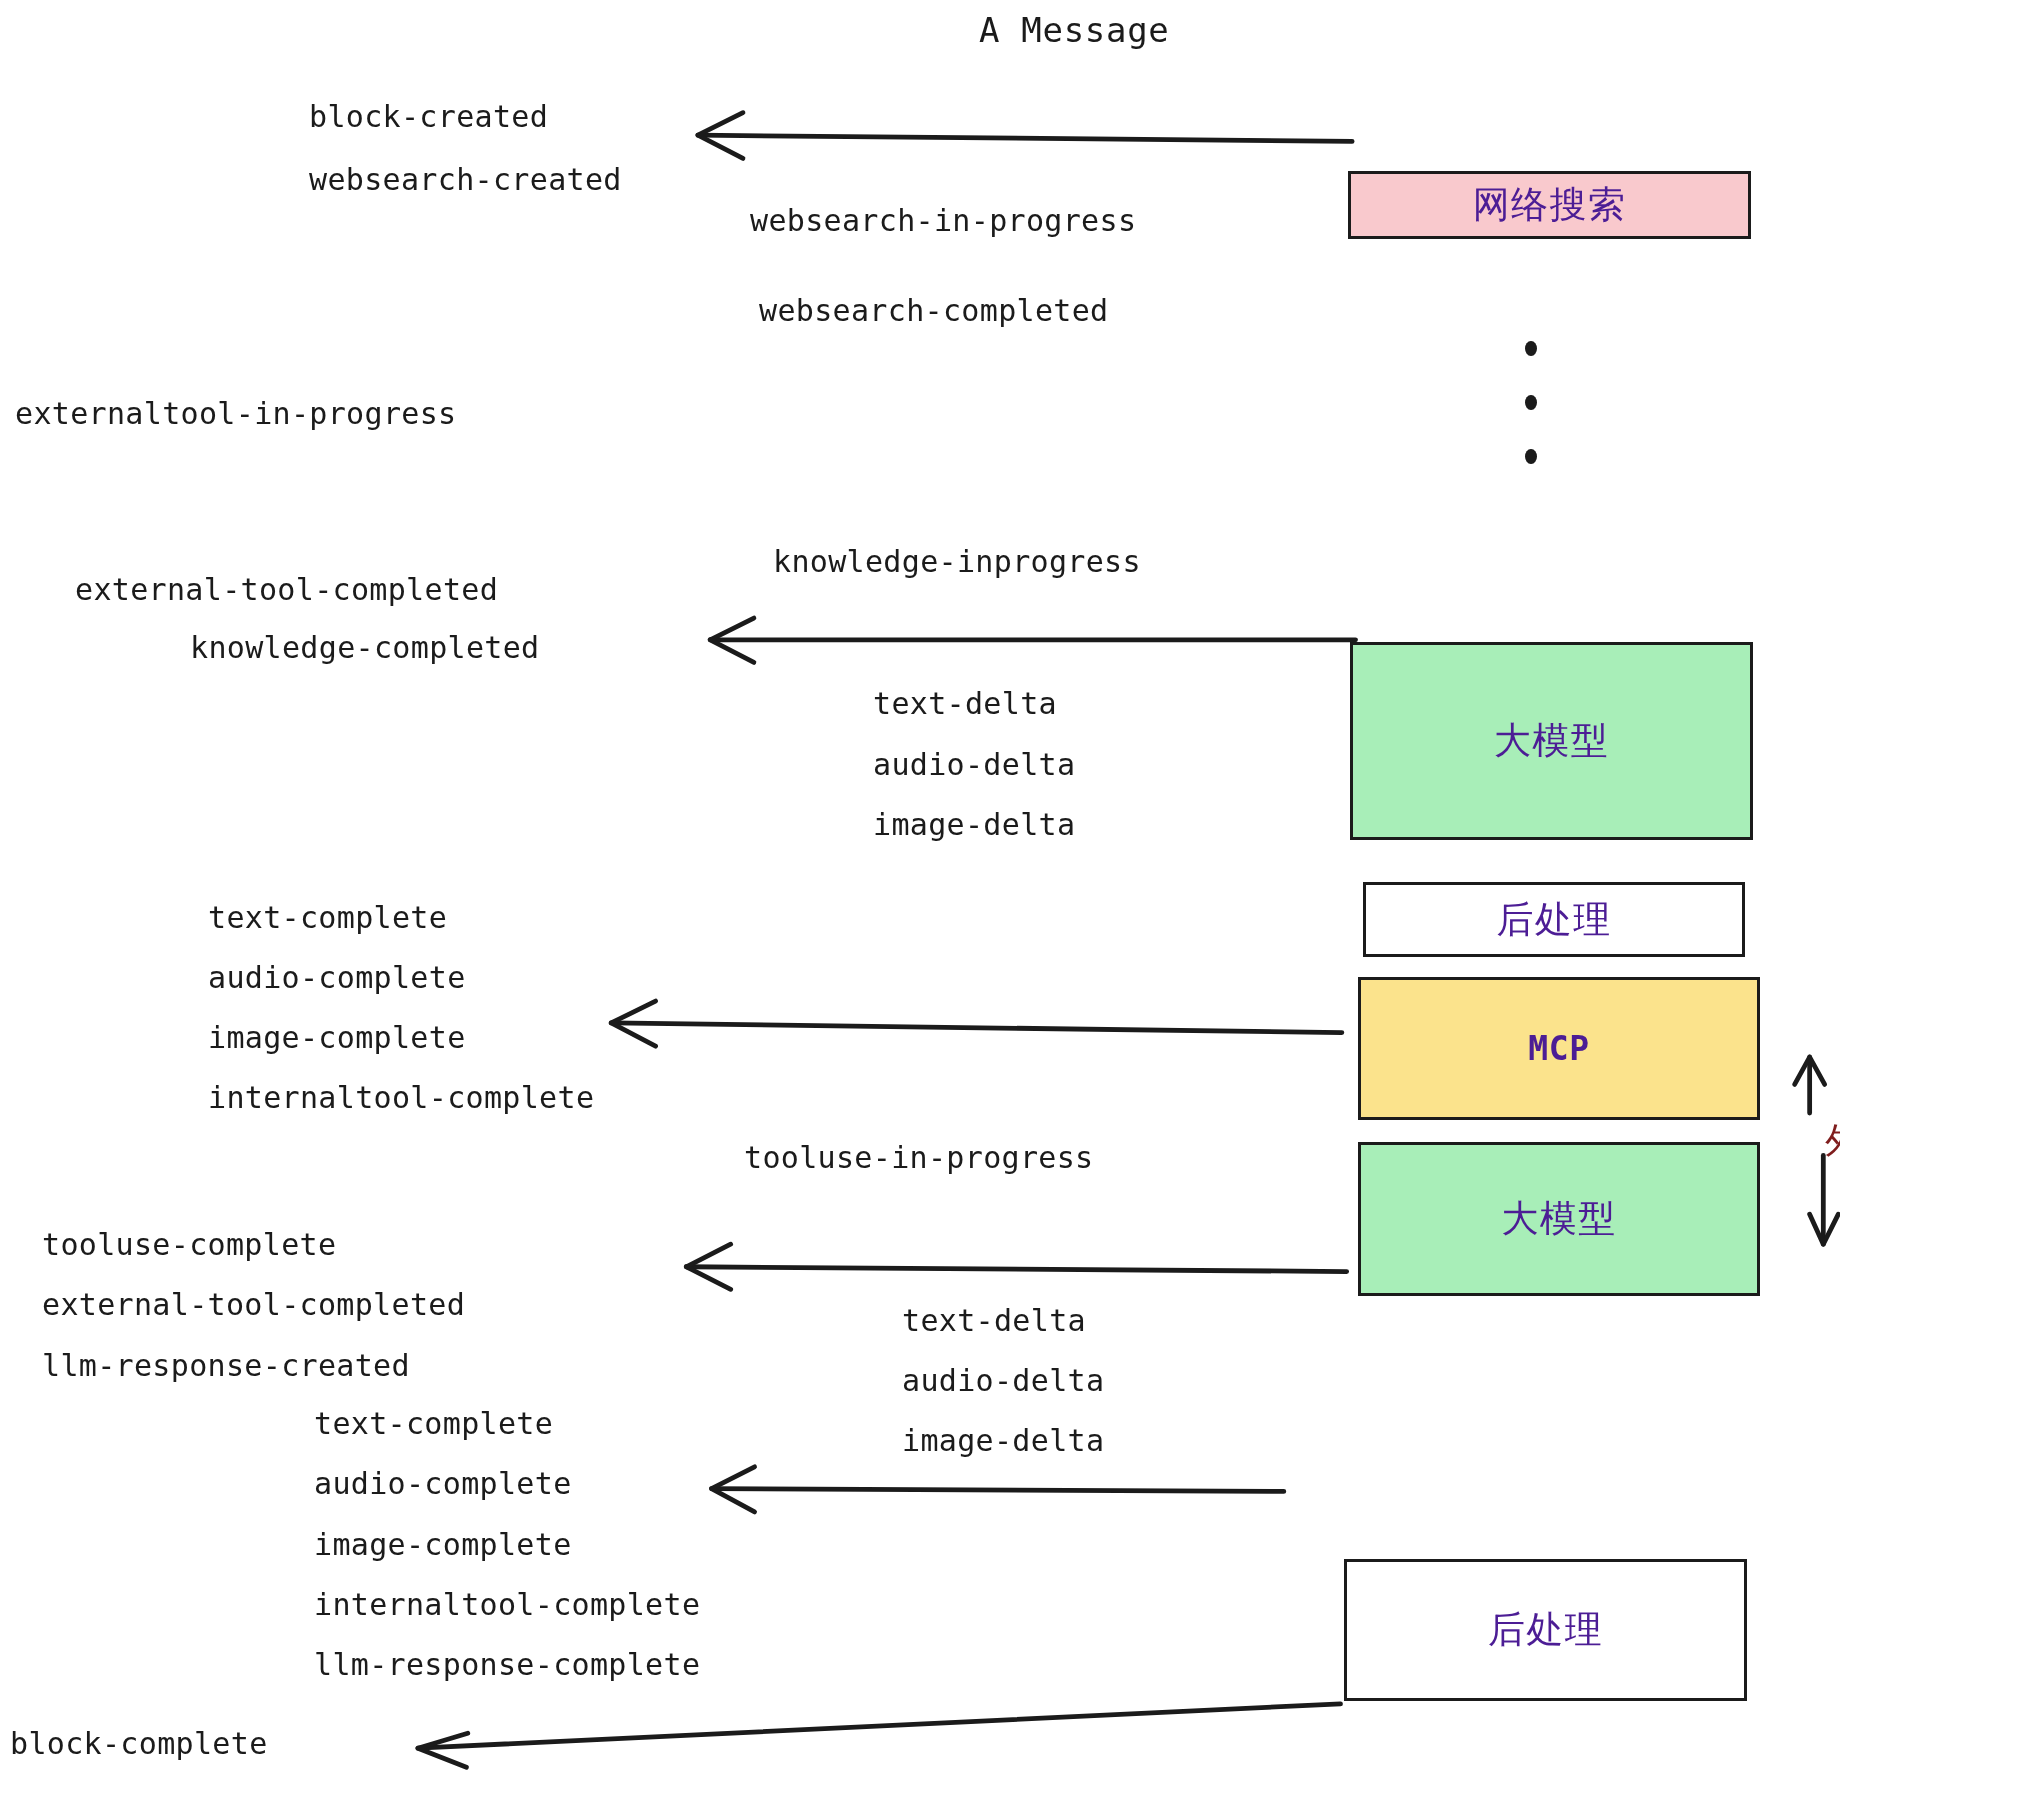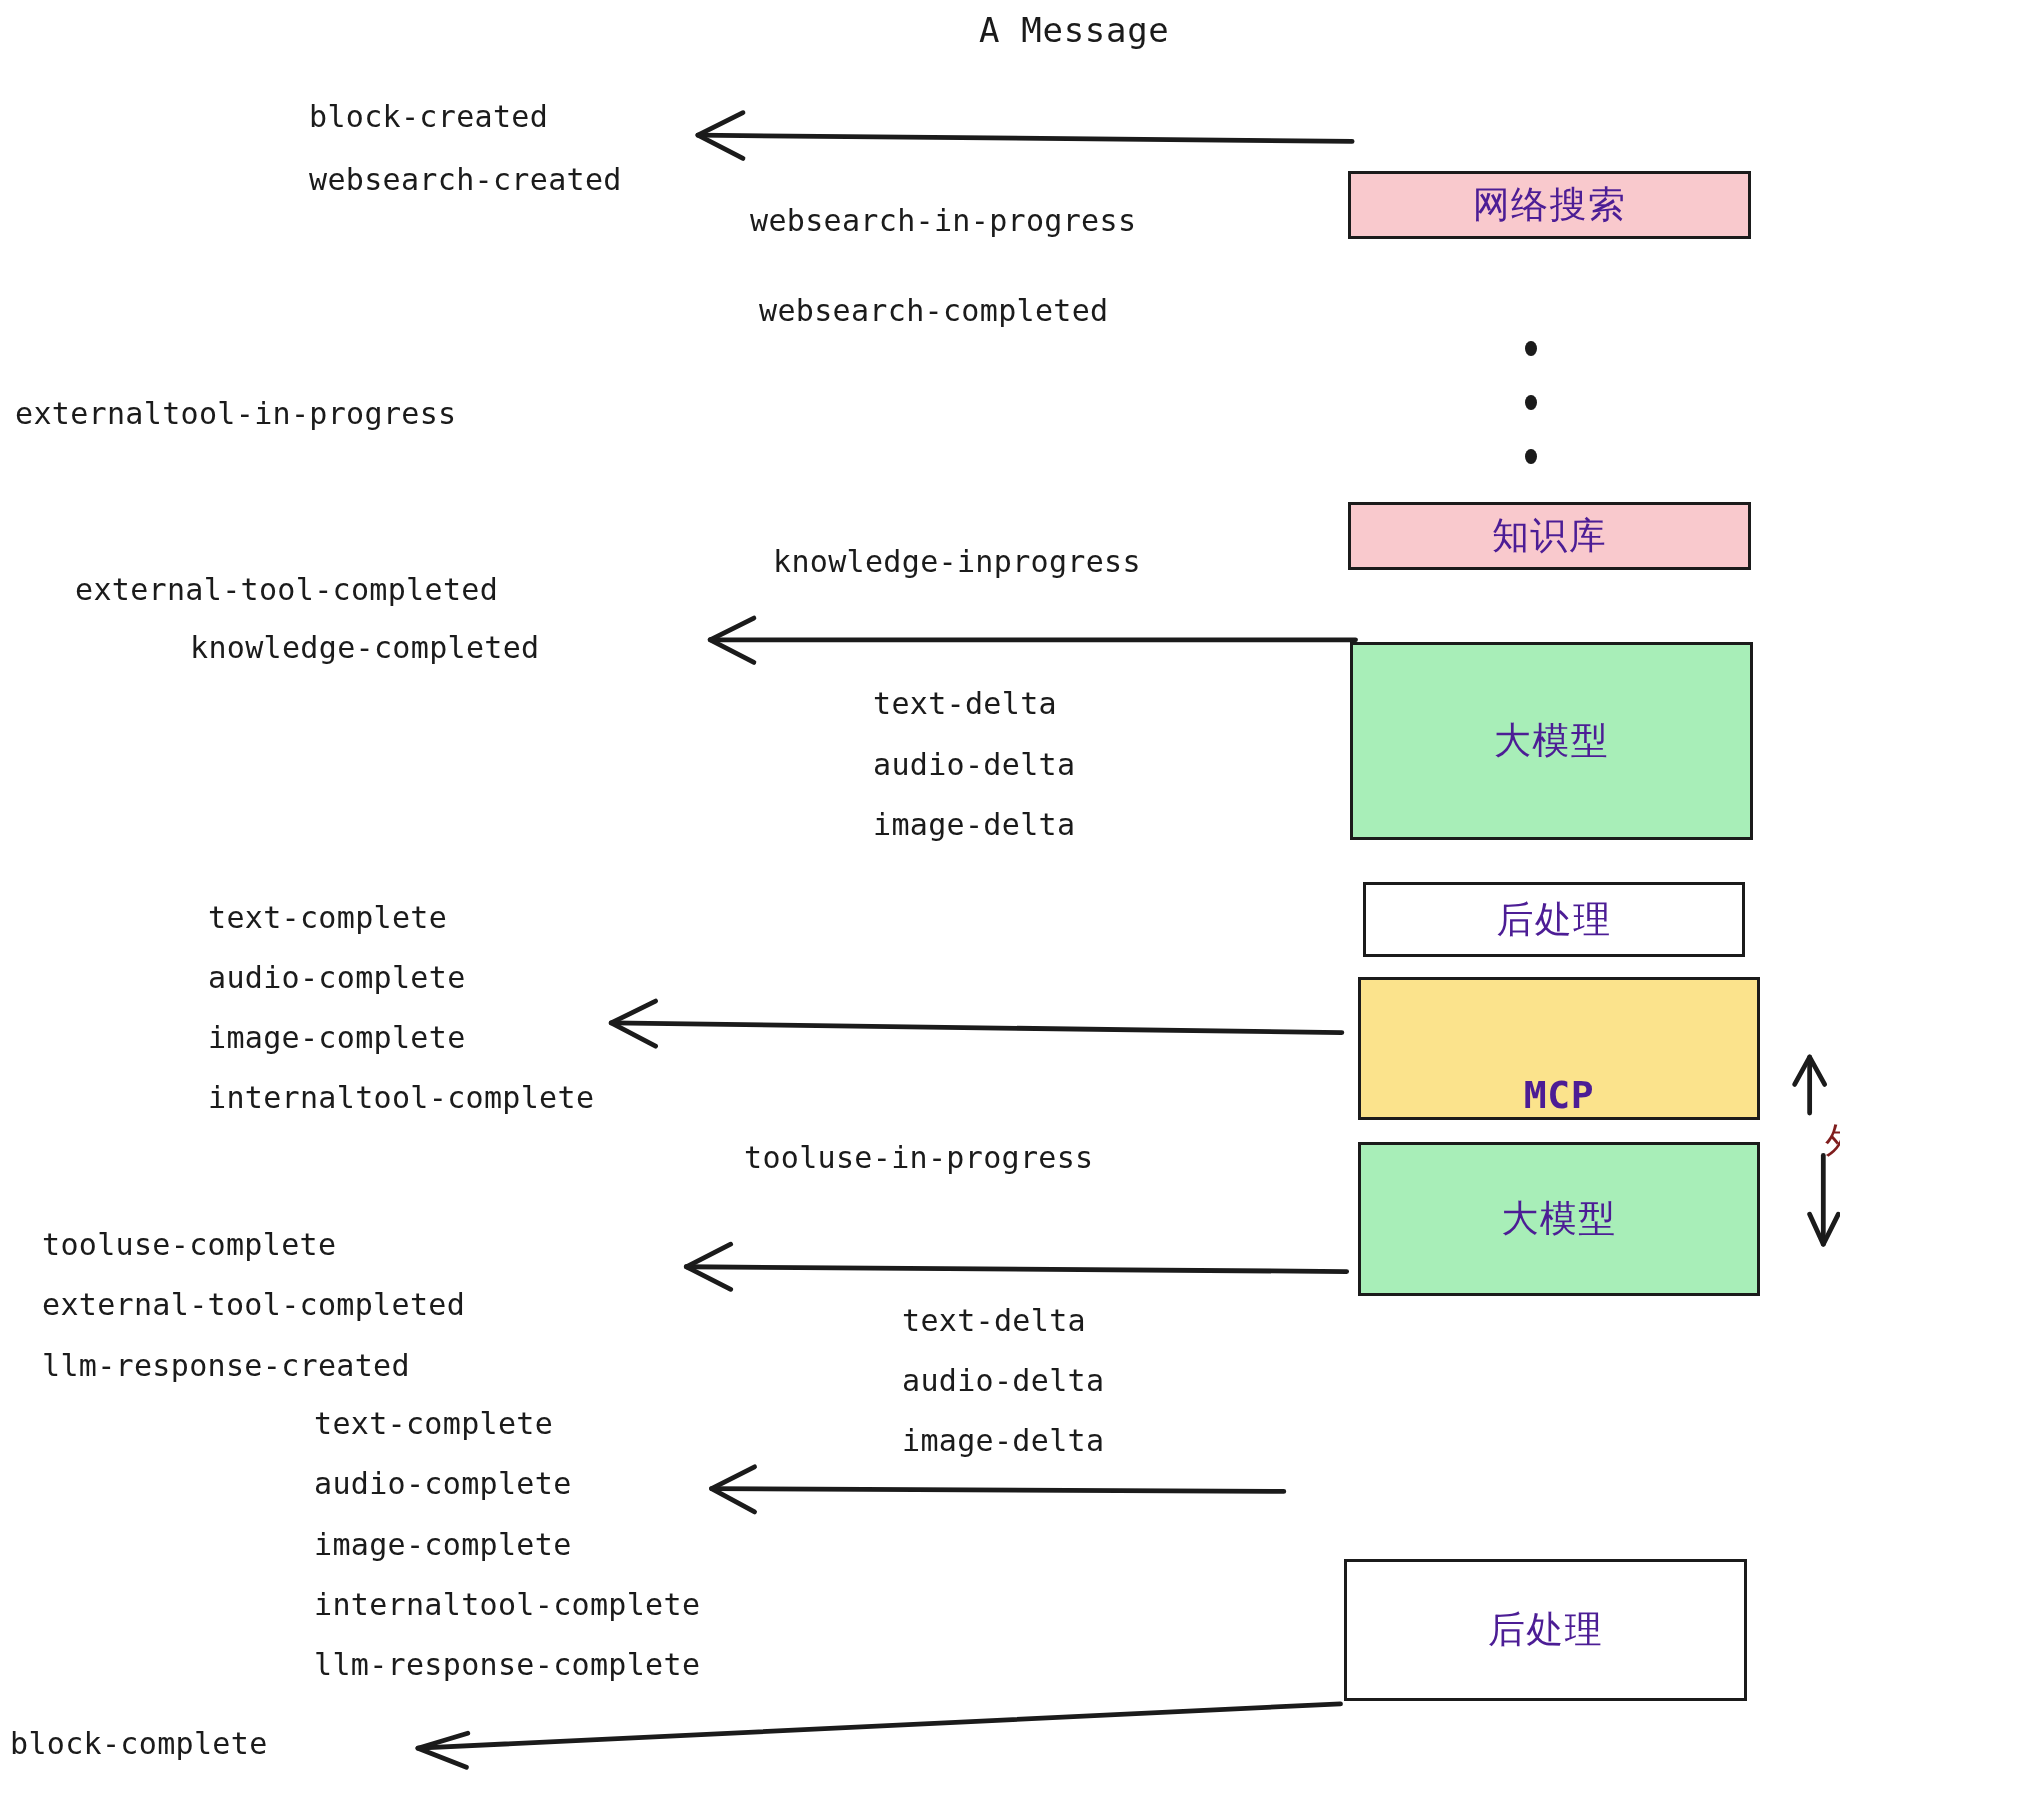--- a/index.html
+++ b/index.html
@@ -44,24 +44,23 @@
     display: flex;
     align-items: center;
     justify-content: center;
     font-family: "DejaVu Sans", sans-serif;
     font-size: 37px;
     color: #4c1d95;
     letter-spacing: 1.4px;
   }
   .box.mcp-box {
     font-family: "DejaVu Sans Mono", monospace;
-    font-size: 38px;
+    font-size: 33px;
     font-weight: bold;
     letter-spacing: 0.7px;
-    align-items: flex-end;
   }
   
   .grouplabel {
     position: absolute;
     font-family: "DejaVu Sans", sans-serif;
     font-size: 36px;
     color: #7f1d1d;
     white-space: nowrap;
     letter-spacing: 0.7px;
   }
@@ -93,23 +92,20 @@
 <body>
 
 <div id="canvas">
 
   <div class="title" style="left:979px; top:9.6px;">A Message</div>
 
   <div class="box" style="left:1348px; top:171px; width:403px; height:68px; background:#f9c9cd;">
     <span>网络搜索</span>
   </div>
 
-  <div class="box" style="left:1348px; top:502px; width:403px; height:68px; background:#f9c9cd;">
-    <span>知识库</span>
-  </div>
 
   <div class="box" style="left:1350px; top:642px; width:403px; height:198px; background:#a8eeb8;">
     <span>大模型</span>
   </div>
 
   <div class="box" style="left:1363px; top:882px; width:382px; height:75px; background:#ffffff;">
     <span>后处理</span>
   </div>
 
   <div class="box mcp-box" style="left:1358px; top:977px; width:402px; height:143px; background:#fbe38c;">

